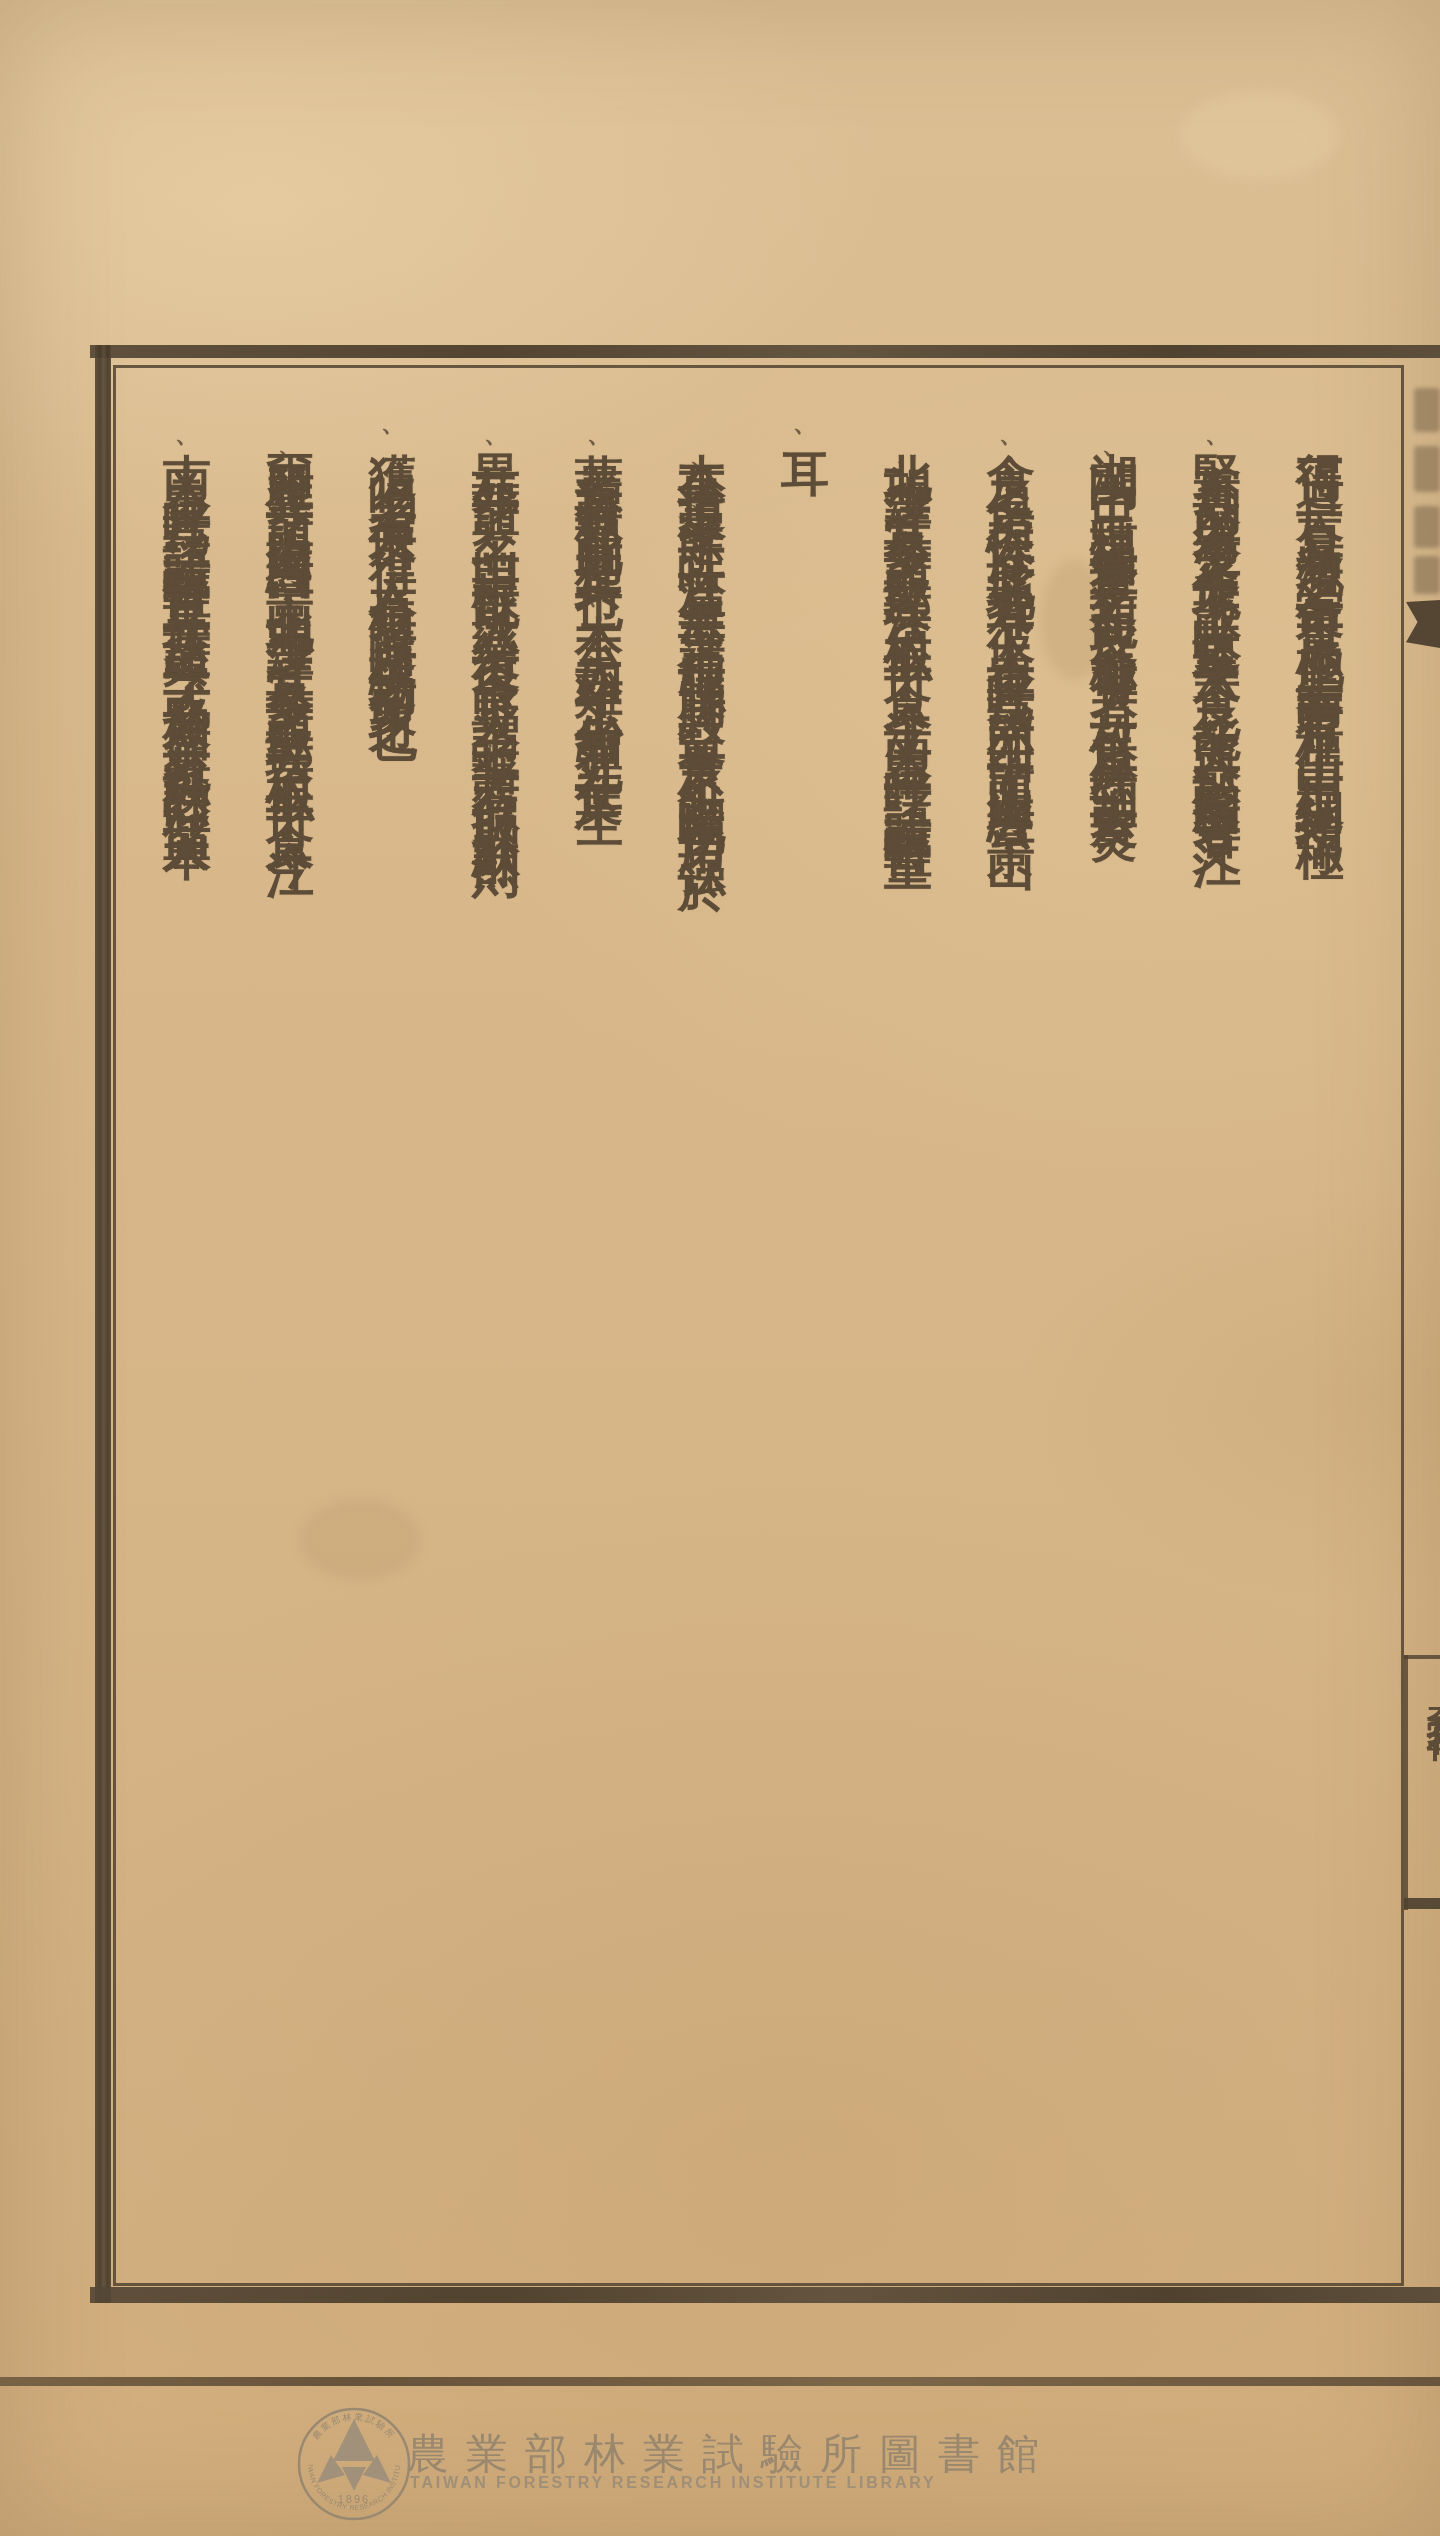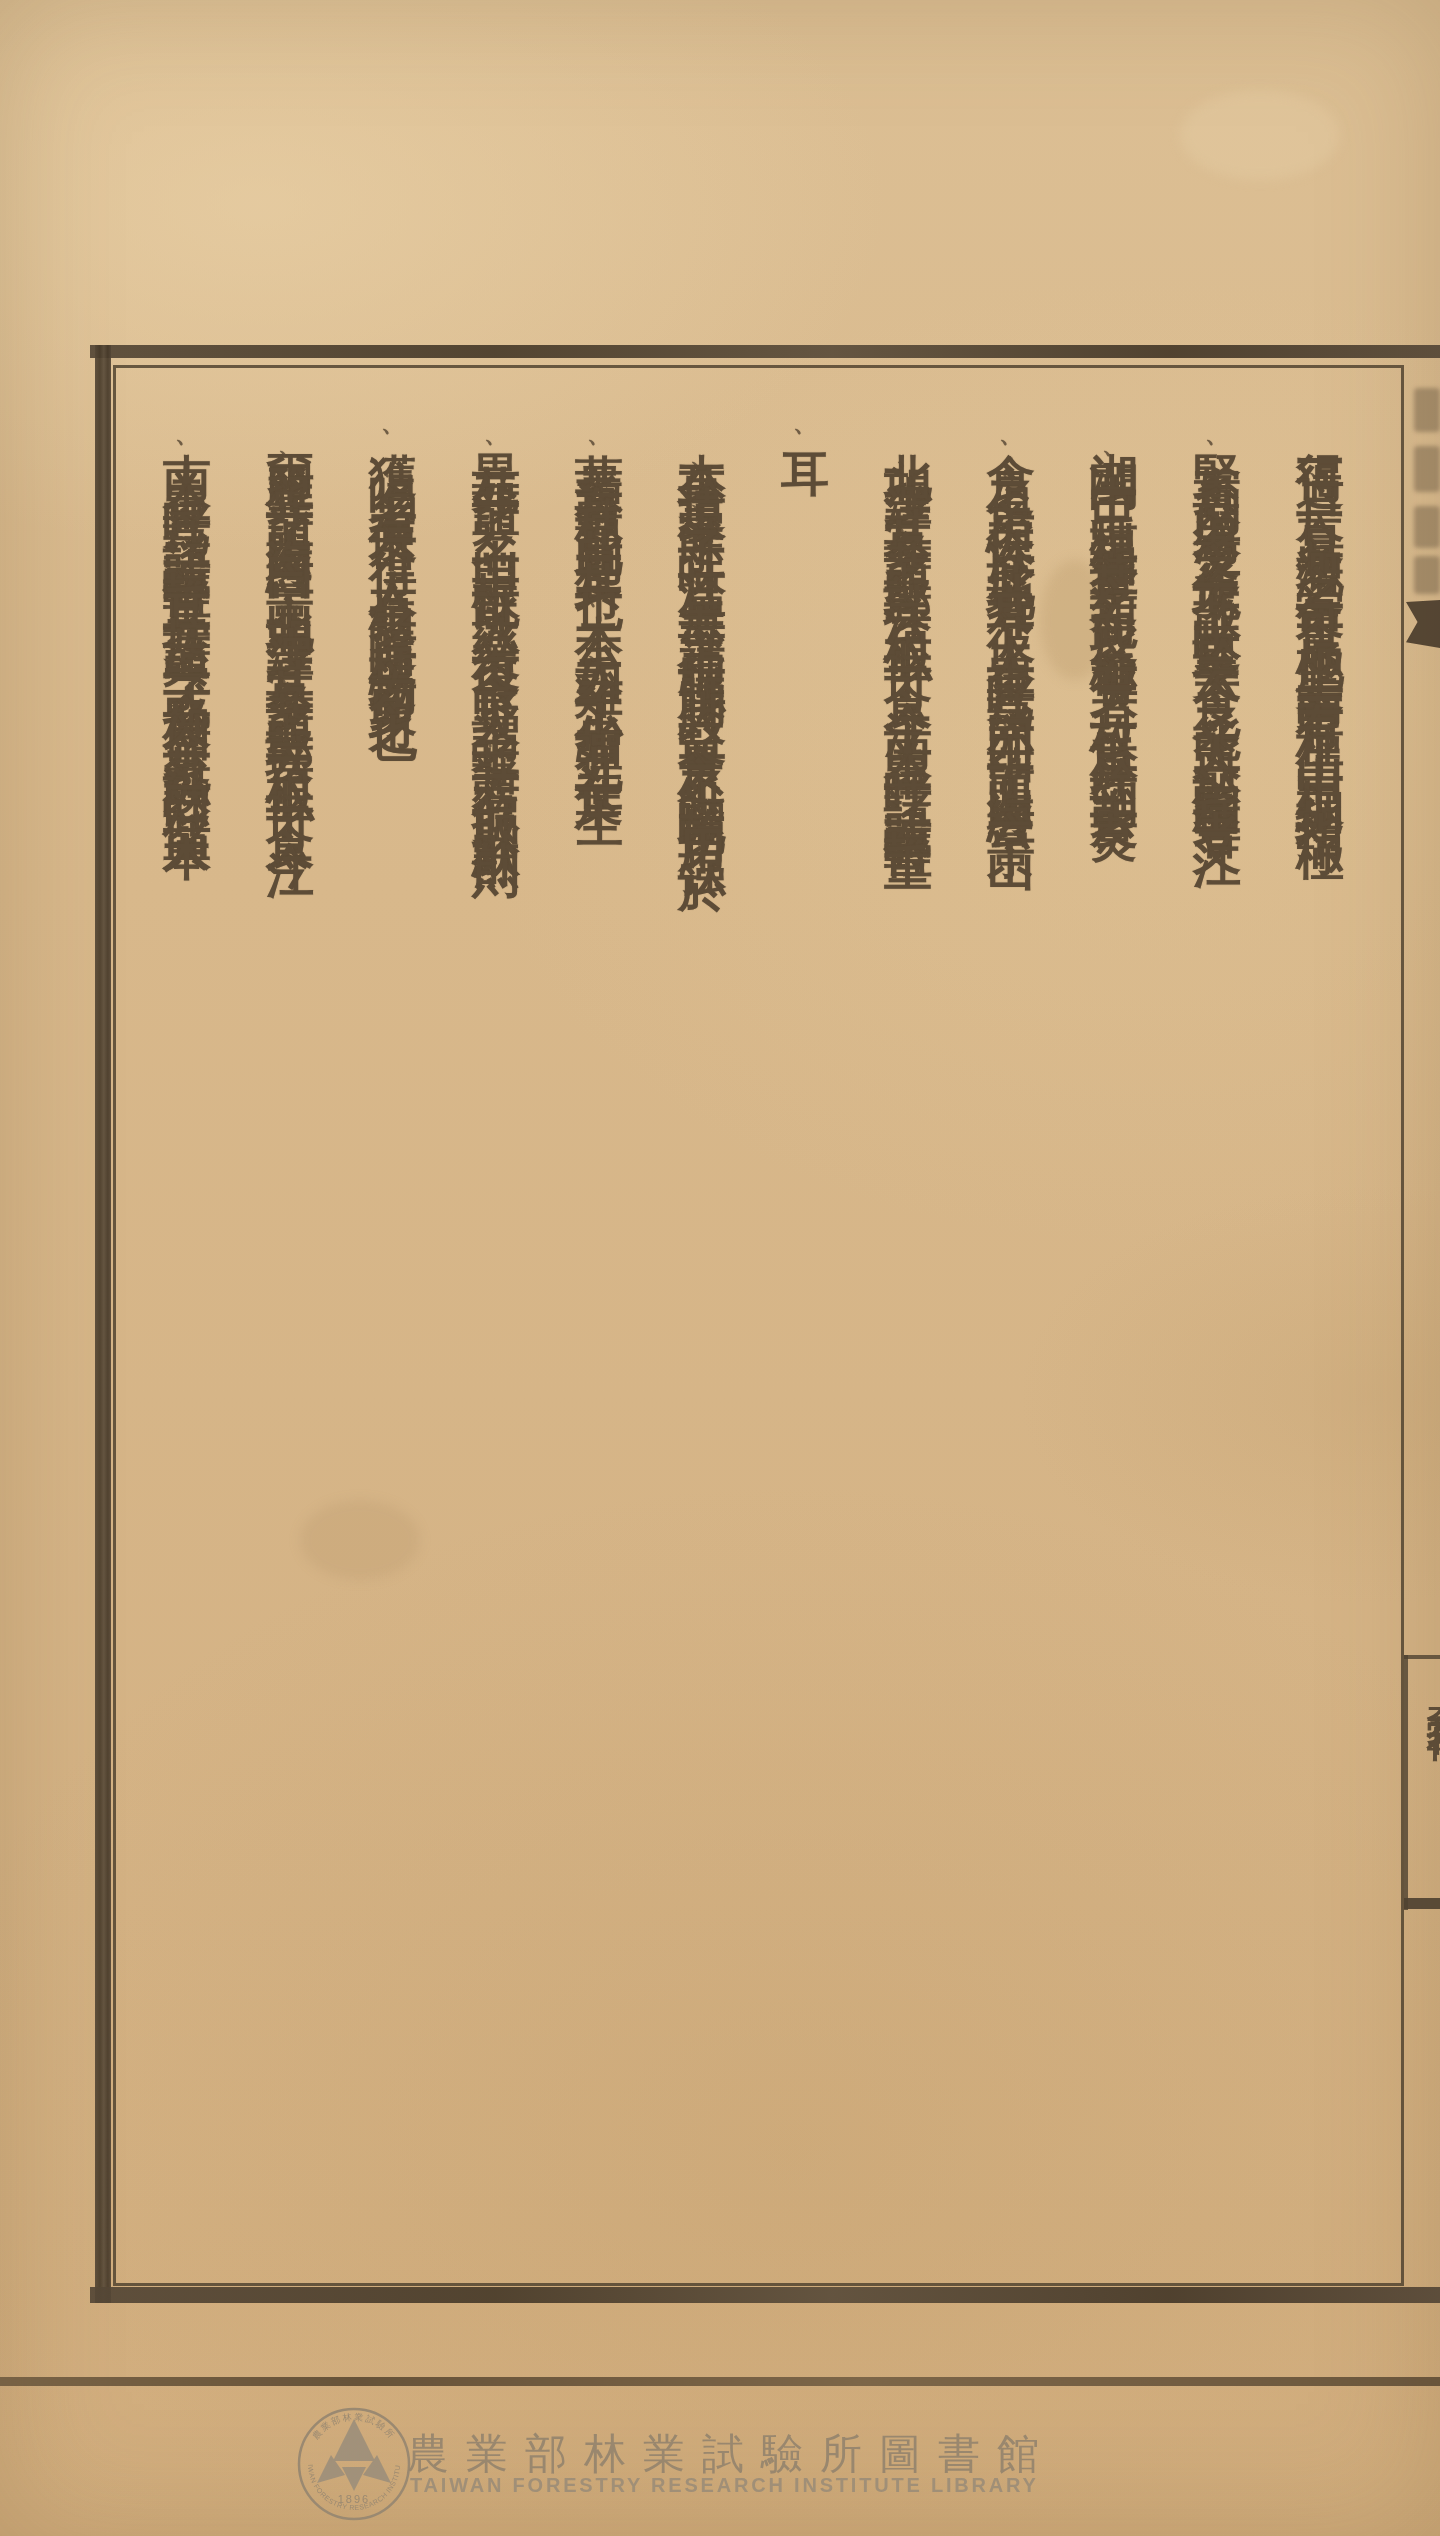--- a/index.html
+++ b/index.html
@@ -44,21 +44,21 @@
   .page-edge{position:absolute;left:0;top:2377px;width:1440px;height:9px;
     background:linear-gradient(90deg,#6a573d 0%,#55442e 25%,#6e5a40 60%,#594832 100%);
     opacity:.85;filter:blur(.6px);}
 
   
   .stamp-cjk{position:absolute;left:407px;top:2426px;
     font-family:"Liberation Serif", serif;font-size:42px;letter-spacing:17px;
     color:#97866e;opacity:.95;white-space:nowrap;}
   .stamp-latin{position:absolute;left:410px;top:2474px;
     font-family:"Liberation Sans", sans-serif;font-weight:600;
-    font-size:20px;letter-spacing:2.8px;color:#a08f77;white-space:nowrap;}
+    font-size:16px;letter-spacing:2.8px;color:#a08f77;white-space:nowrap;}
   .seal{position:absolute;left:295px;top:2405px;}
 </style>
 </head>
 <body>
 
 <div class="paper"></div>
 <div class="stain" style="left:1040px;top:560px;width:70px;height:120px;background:rgba(160,125,80,.18);"></div>
 <div class="stain" style="left:300px;top:1500px;width:120px;height:80px;background:rgba(150,115,70,.12);"></div>
 <div class="stain" style="left:1180px;top:90px;width:160px;height:90px;background:rgba(235,215,175,.25);"></div>
 

